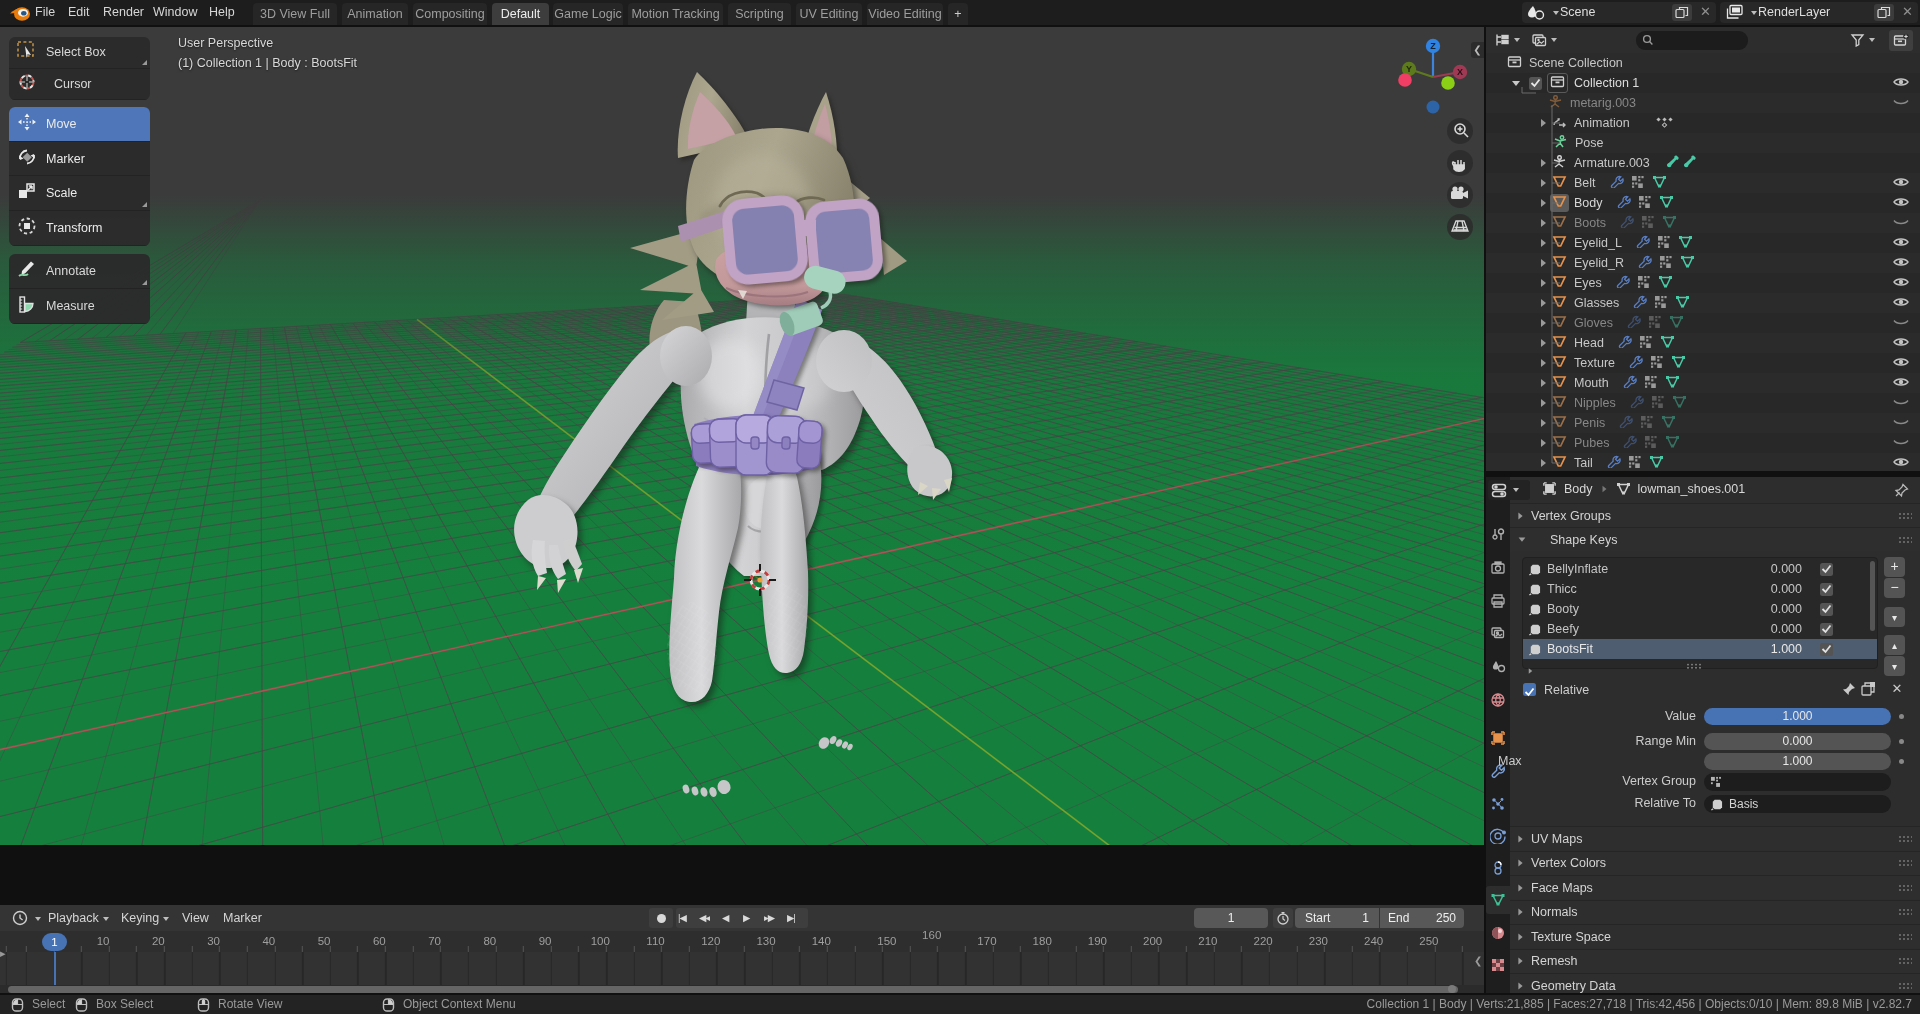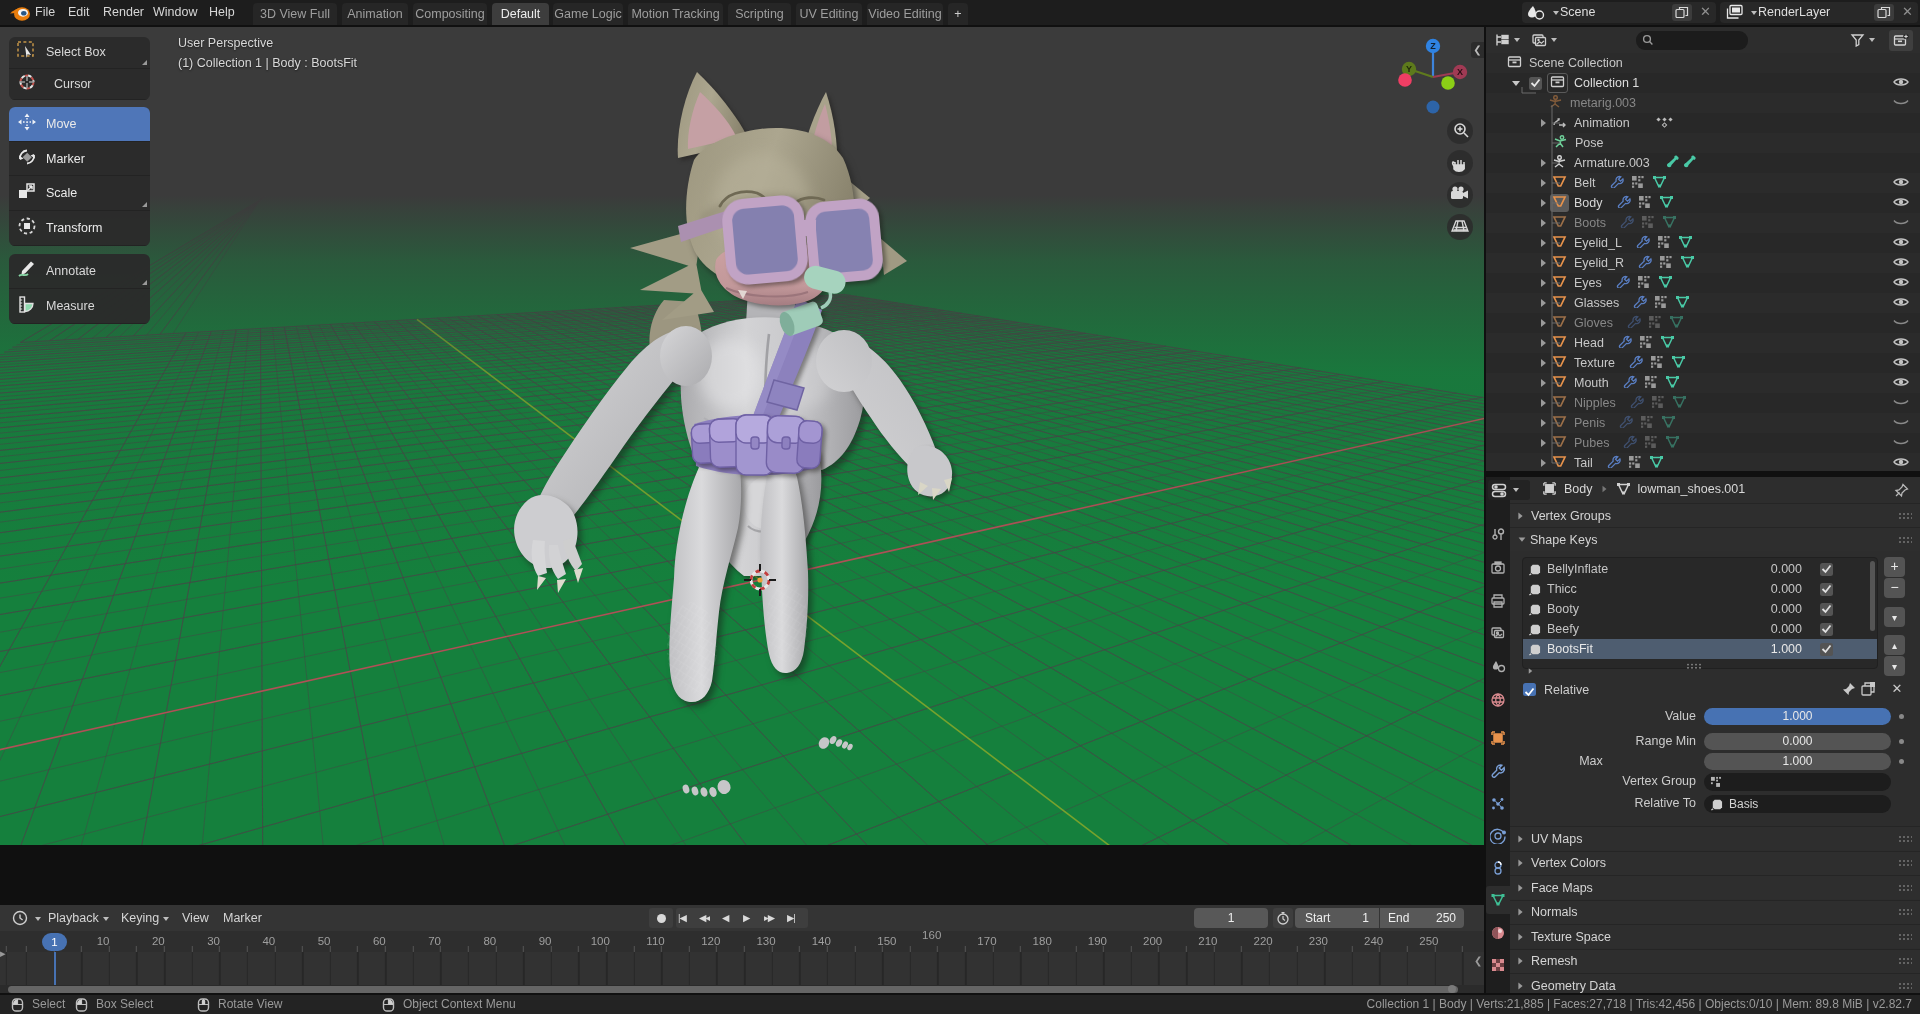--- a/index.html
+++ b/index.html
@@ -1438,21 +1438,21 @@
       <path d="M9,1.5 L13.5,6 L11,7 L8,10 L7.5,13 L2,7.5 L5,7 L8,4 Z" fill="none" stroke="#b9b9b9" stroke-width="1.3"></path>
       <line x1="2" y1="13" x2="5.5" y2="9.5" stroke="#b9b9b9" stroke-width="1.3"></line>
     </svg>
     <div class="phead" style="top:26px">
       <span class="tri-r" style="margin-left:8px;transform:scale(0.85)"></span>
       <span style="margin-left:8px">Vertex Groups</span>
       <div class="grip"></div>
     </div>
     <div class="phead" style="top:50px">
       <span class="tri-d" style="margin-left:8px;transform:scale(0.85)"></span>
-      <span style="margin-left:4px">Shape Keys</span>
+      <span style="margin-left:24px">Shape Keys</span>
       <div class="grip"></div>
     </div>
     <div class="abs" style="left:36px;top:80px;width:356px;height:112px;background:#282828;border:1px solid #202020;border-radius:4px"></div>
     <div class="abs" style="left:37px;top:82px;width:354px;height:20px;display:flex;align-items:center;font-size:12.5px;color:#c5c5c5">
       <svg width="13" height="13" viewBox="0 0 14 14" style="margin-left:5px">
         <path d="M5,2 h6 l2,2 v6 l-2,2 h-6 l-2,-2 v-6 Z" fill="#cfcfcf"></path>
         <path d="M3.5,11.5 L1.5,13" stroke="#cfcfcf" stroke-width="1.3"></path>
       </svg>
       <span style="margin-left:6px">BellyInflate</span>
       <span style="position:absolute;right:75px">0.000</span>
@@ -1526,21 +1526,21 @@
       </g>
       <rect x="10" y="1" width="5" height="5" fill="#c9c9c9"></rect>
     </svg>
     <div class="abs" style="left:403px;top:204px;width:16px;height:16px;color:#c9c9c9;font-size:13px;text-align:center;line-height:16px">✕</div>
     <div class="prow" style="left:0;top:232px;width:210px;text-align:right">Value</div>
     <div class="slider" style="left:218px;top:231px;width:187px;background:#4772b3">1.000</div>
     <div class="abs" style="left:413px;top:237px;width:5px;height:5px;background:#888;border-radius:50%"></div>
     <div class="prow" style="left:0;top:257px;width:210px;text-align:right">Range Min</div>
     <div class="slider" style="left:218px;top:256px;width:187px;background:#545454">0.000</div>
     <div class="abs" style="left:413px;top:262px;width:5px;height:5px;background:#888;border-radius:50%"></div>
-    <div class="prow" style="left:0;top:277px;width:210px;text-align:center">Max</div>
+    <div class="prow" style="left:12px;top:277px;width:210px;text-align:left">Max</div>
     <div class="slider" style="left:218px;top:276px;width:187px;background:#545454">1.000</div>
     <div class="abs" style="left:413px;top:282px;width:5px;height:5px;background:#888;border-radius:50%"></div>
     <div class="prow" style="left:0;top:297px;width:210px;text-align:right">Vertex Group</div>
     <div class="abs" style="left:218px;top:296px;width:187px;height:18px;background:#1d1d1d;border-radius:9px"><svg width="13" height="12" viewBox="0 0 14 13" style="margin:3px 0 0 6px">
         <g fill="#b5b5b5">
           <rect x="1" y="1" width="4.2" height="4.2"></rect>
           <rect x="6.6" y="1" width="2" height="2"></rect>
           <rect x="9.8" y="1" width="2" height="2"></rect>
           <rect x="6.6" y="4" width="2" height="2"></rect>
           <rect x="1" y="6.8" width="2" height="2"></rect>

